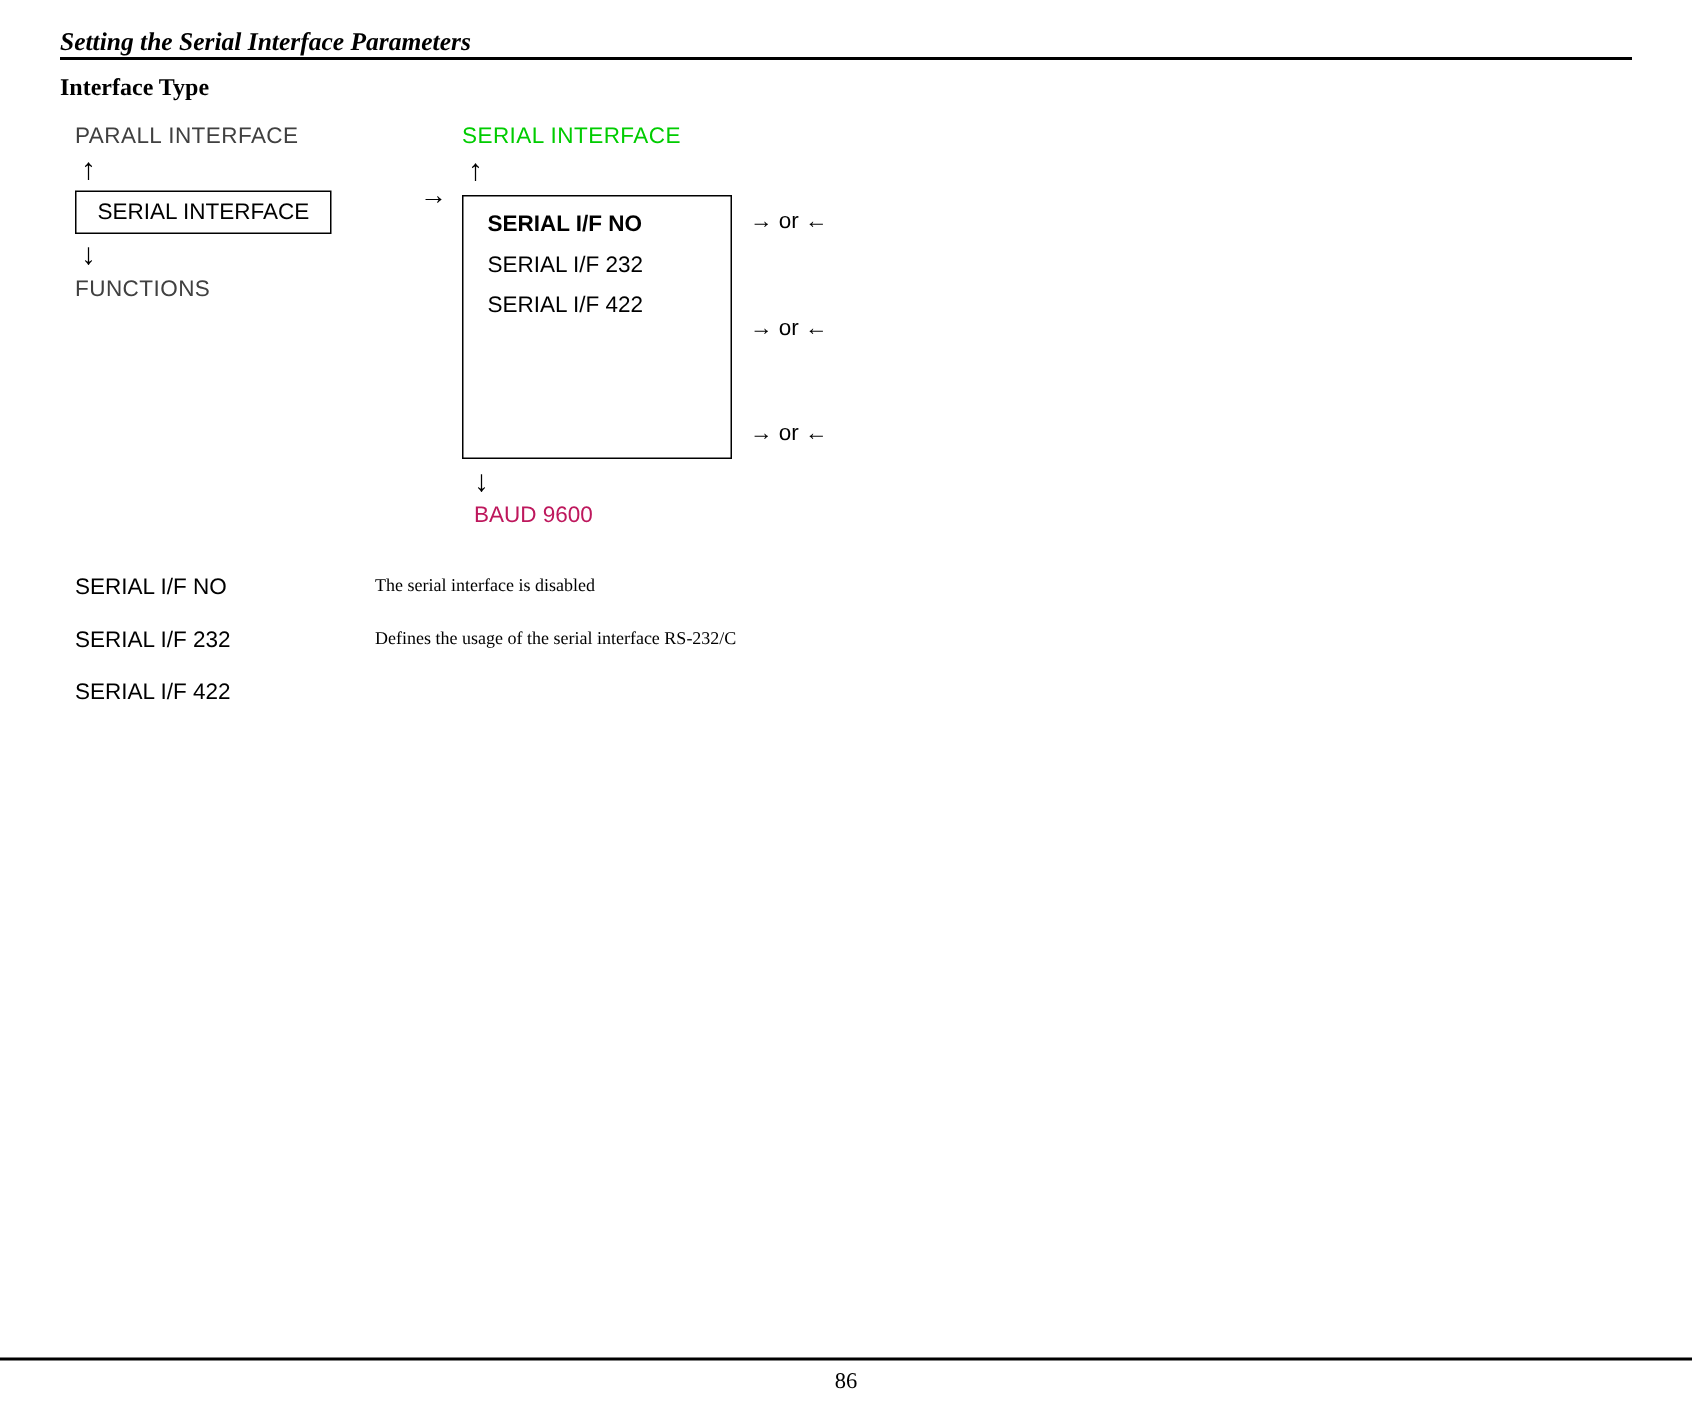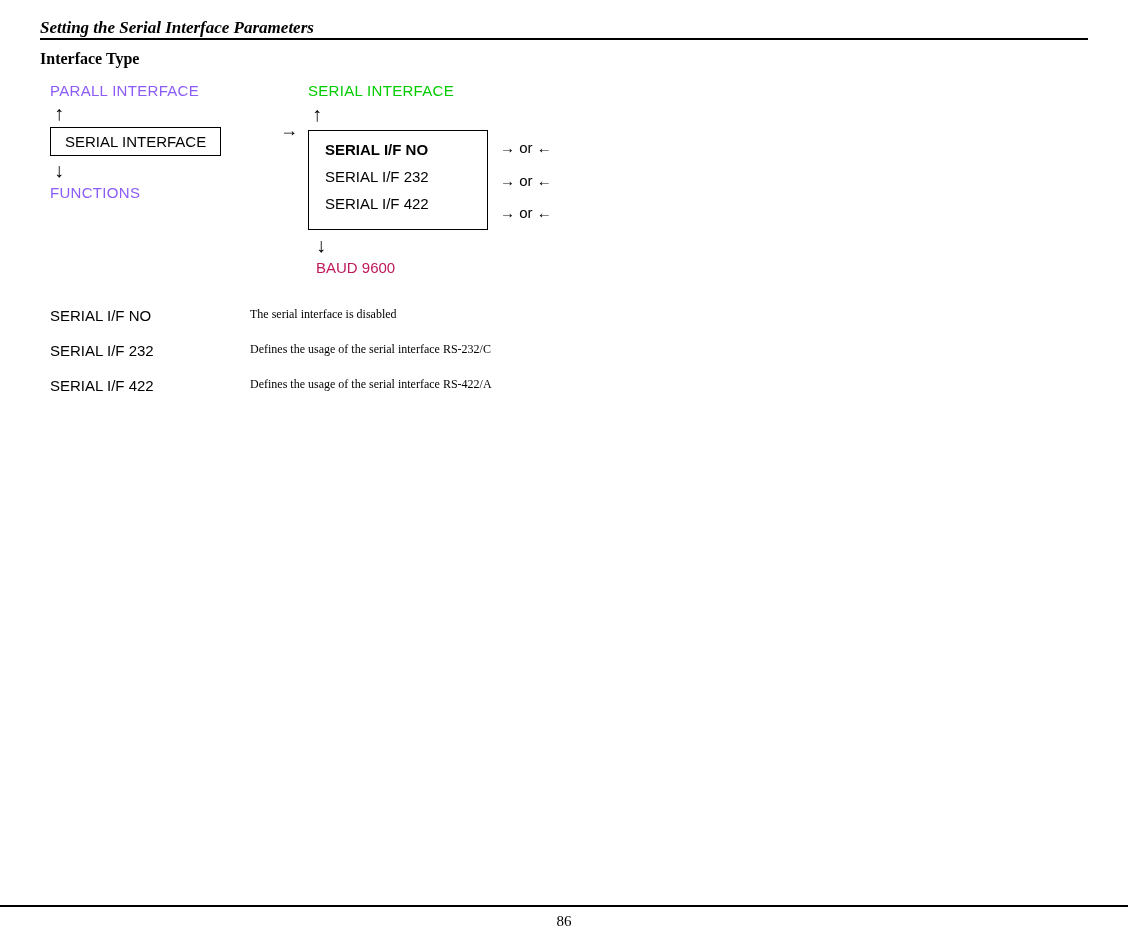--- a/index.html
+++ b/index.html
@@ -45,21 +45,21 @@
 
     .left-column {
       display: flex;
       flex-direction: column;
       align-items: flex-start;
       min-width: 220px;
       margin-top: 0;
     }
 
     .green-label {
-      color: #8b5cf6;
+      color: #404040;
       font-size: 15px;
       font-weight: normal;
       font-family: sans-serif;
       letter-spacing: 0.02em;
     }
 
     .arrow-up {
       font-size: 20px;
       margin: 4px 0 4px 4px;
       line-height: 1;
@@ -122,20 +122,21 @@
     .menu-item-bold {
       font-weight: bold;
     }
 
     .or-arrows-column {
       display: flex;
       flex-direction: column;
       justify-content: space-between;
       margin-left: 12px;
       padding-top: 2px;
+      gap: 38px;
     }
 
     .or-arrow-row {
       font-size: 15px;
       font-family: sans-serif;
       line-height: 1.5;
       padding: 5px 0;
       white-space: nowrap;
     }
 
@@ -249,21 +250,20 @@
       <span class="def-desc">The serial interface is disabled</span>
     </div>
 
     <div class="def-row">
       <span class="def-term">SERIAL I/F 232</span>
       <span class="def-desc">Defines the usage of the serial interface RS-232/C</span>
     </div>
 
     <div class="def-row">
       <span class="def-term">SERIAL I/F 422</span>
-      <span class="def-desc">Defines the usage of the serial interface RS-422/A</span>
     </div>
 
   </div>
 
 </div>
 
 <div class="page-footer">
   <span>86</span>
 </div>
 

